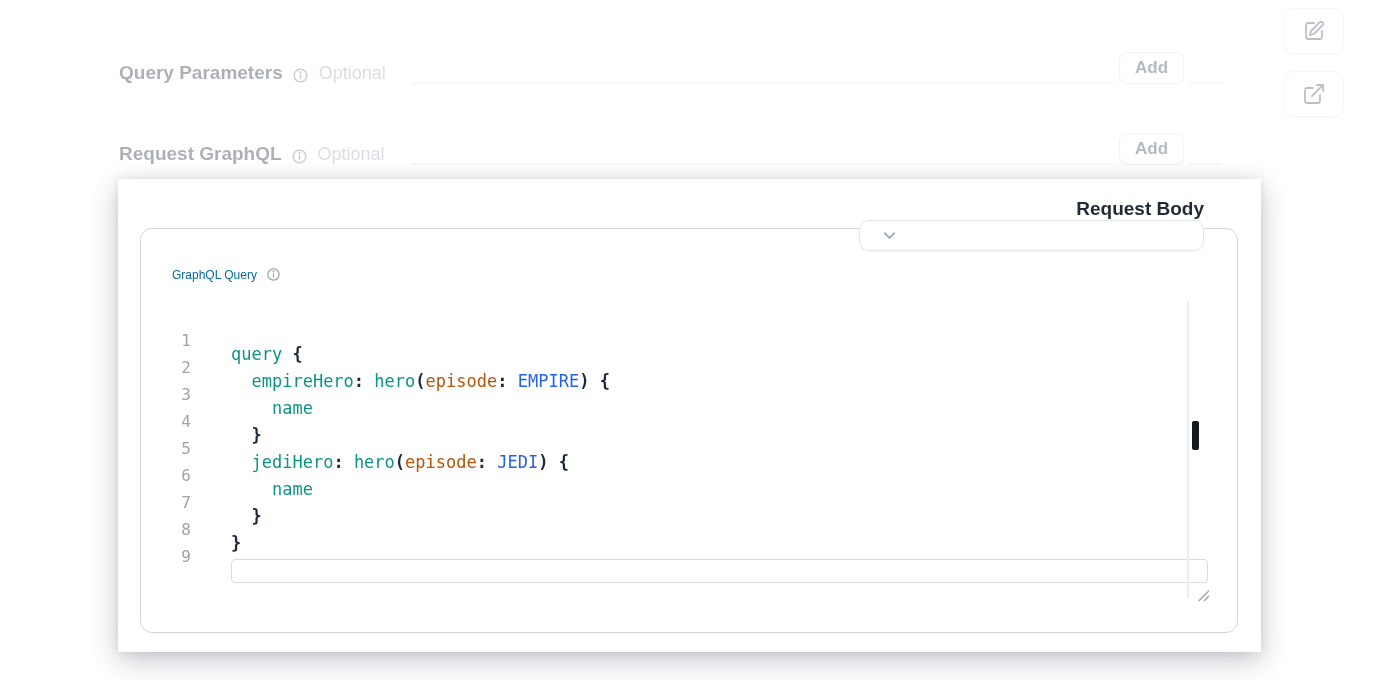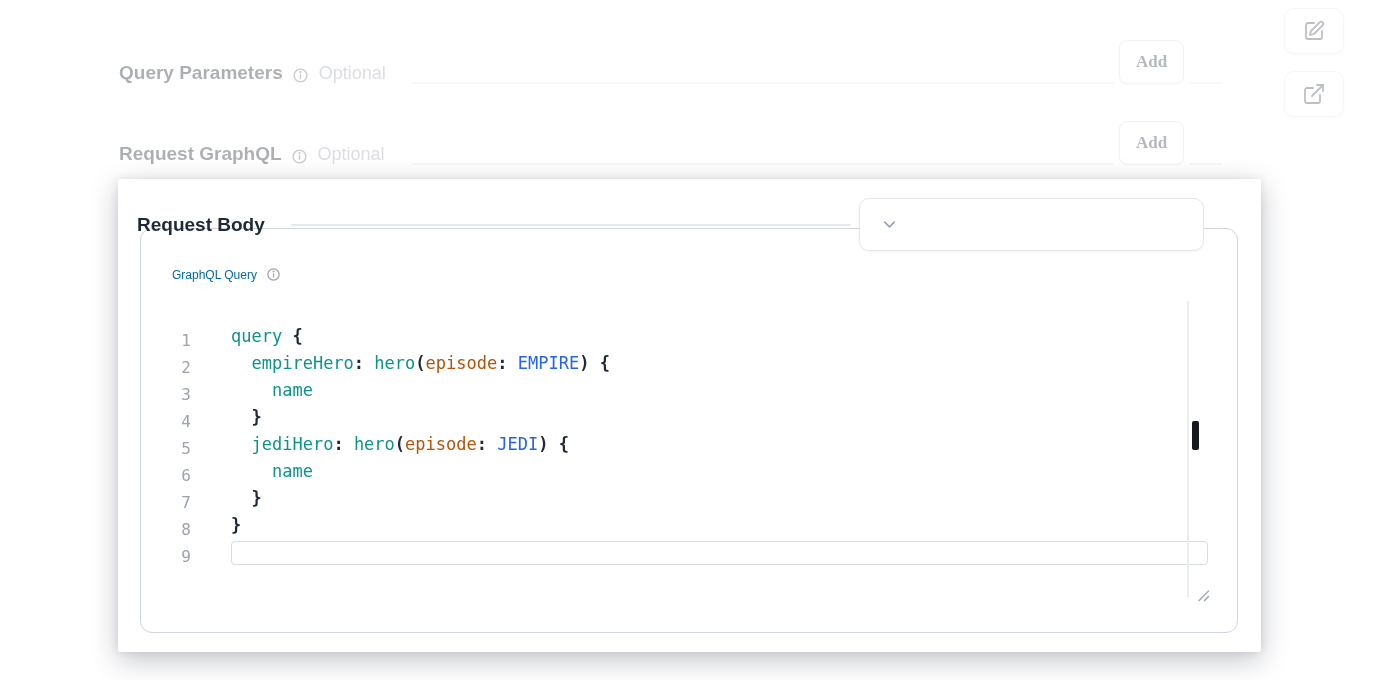--- a/index.html
+++ b/index.html
@@ -11,54 +11,54 @@
   .bg-layer { position:absolute; inset:0; z-index:1; }
   .dim-overlay { position:absolute; inset:0; background:rgba(255,255,255,0.63); z-index:5; }
 
   .section-row { position:absolute; left:119px; width:1103px; height:44px;
                  display:flex; align-items:flex-end; }
   .section-title { font-size:19px; font-weight:700; color:#1f2937; white-space:nowrap; }
   .info-icon { margin-left:9px; color:#6b7280; display:inline-flex; align-items:center; }
   .optional { margin-left:10px; font-size:18px; color:#9ca3af; white-space:nowrap; }
   .rule { flex:1; height:2px; background:#e7e9ed; border-radius:1px; margin-left:26px; margin-right:5px; }
   .rule-tail { width:33px; height:2px; background:#e7e9ed; border-radius:1px; margin-left:5px; }
-  .add-btn { width:65px; height:44px; background:#fff; border:1px solid #d6dbe1; border-radius:8px;
-             font-family:Liberation Serif, serif; font-size:17px; font-weight:600; color:#334155;
+  .add-btn { width:65px; height:32px; background:#fff; border:1px solid #d6dbe1; border-radius:8px;
+             font-family:Liberation Sans, sans-serif; font-size:17px; font-weight:600; color:#334155;
              box-shadow:0 1px 2px rgba(0,0,0,0.06); cursor:pointer;margin-top:44px; }
 
   .float-btn { position:absolute; left:1284px; width:60px; height:46px; display:flex;
                align-items:center; justify-content:center; background:#fff;
                border:1px solid #e3e7eb; border-radius:10px; color:#4b5563;
                box-shadow:0 1px 3px rgba(0,0,0,0.07); cursor:pointer; }
 
   
   .spotlight { position:absolute; left:118px; top:179px; width:1143px; height:473px;
                background:#ffffff; z-index:10; border-radius:2px;
                box-shadow:0 8px 28px rgba(15,23,42,0.25), 0 0 8px rgba(15,23,42,0.08); }
 
   .rb-header { position:absolute; left:19px; right:57px; top:19px; height:53px;
-               display:flex; align-items:center; z-index:3; }
+               display:flex; align-items:flex-end; z-index:3;flex-direction:column; }
   .rb-title { font-size:19px; font-weight:700; color:#1f2937; white-space:nowrap; }
   .rb-rule { flex:1; height:2px; background:#e7e9ed; border-radius:1px; margin:0 8px 0 26px; }
   .dropdown { width:345px; height:53px; background:#fff; border:1px solid #e3e7eb; border-radius:10px;
               display:flex; align-items:center; justify-content:space-between;
               padding:0 16px 0 20px; box-shadow:0 1px 2px rgba(0,0,0,0.04); cursor:pointer; }
   .dropdown-value { font-size:18px; color:#334155; white-space:nowrap; }
   .chevron { color:#94a3b8; display:inline-flex; }
 
   .editor-panel { position:absolute; left:22px; top:49px; width:1098px; height:405px;
                   border:1px solid #cfd6de; border-radius:12px; background:#fff; z-index:2; }
   .editor-label-row { position:absolute; left:31px; top:38px; display:flex; align-items:center; gap:9px; }
   .editor-label { font-size:12px; font-weight:500; color:#0369a1; }
   .info-icon-sm { color:#9ca3af; display:inline-flex; }
 
   .code-gutter { position:absolute; left:0; top:98px; width:50px; text-align:right;
                  font-family:"DejaVu Sans Mono", monospace; font-size:16px; color:#9ca3af; }
   .gutter-line { height:27px; line-height:27px; }
-  .code-lines  { position:absolute; left:90px; top:94px; width:977px;
+  .code-lines  { position:absolute; left:90px; top:112px; width:977px;
                  font-family:"DejaVu Sans Mono", monospace; font-size:17px; font-weight:500; }
   .code-line { height:27px; line-height:27px; white-space:pre; }
   .code-line.active { height:24px; line-height:22px; margin-top:2px;
                       border:1px solid #d7dce3; border-radius:4px; }
   .tok-punctuation { font-weight:700; }
 
   .scroll-track { position:absolute; left:1046px; top:72px; width:2px; height:296px; background:#eaedf0; }
   .scroll-thumb { position:absolute; left:1051px; top:192px; width:7px; height:29px;
                   background:#15181d; border-radius:2px; cursor:pointer; }
   .resize-handle { position:absolute; left:1056px; top:359px; color:#9ca3af; cursor:nwse-resize; }

